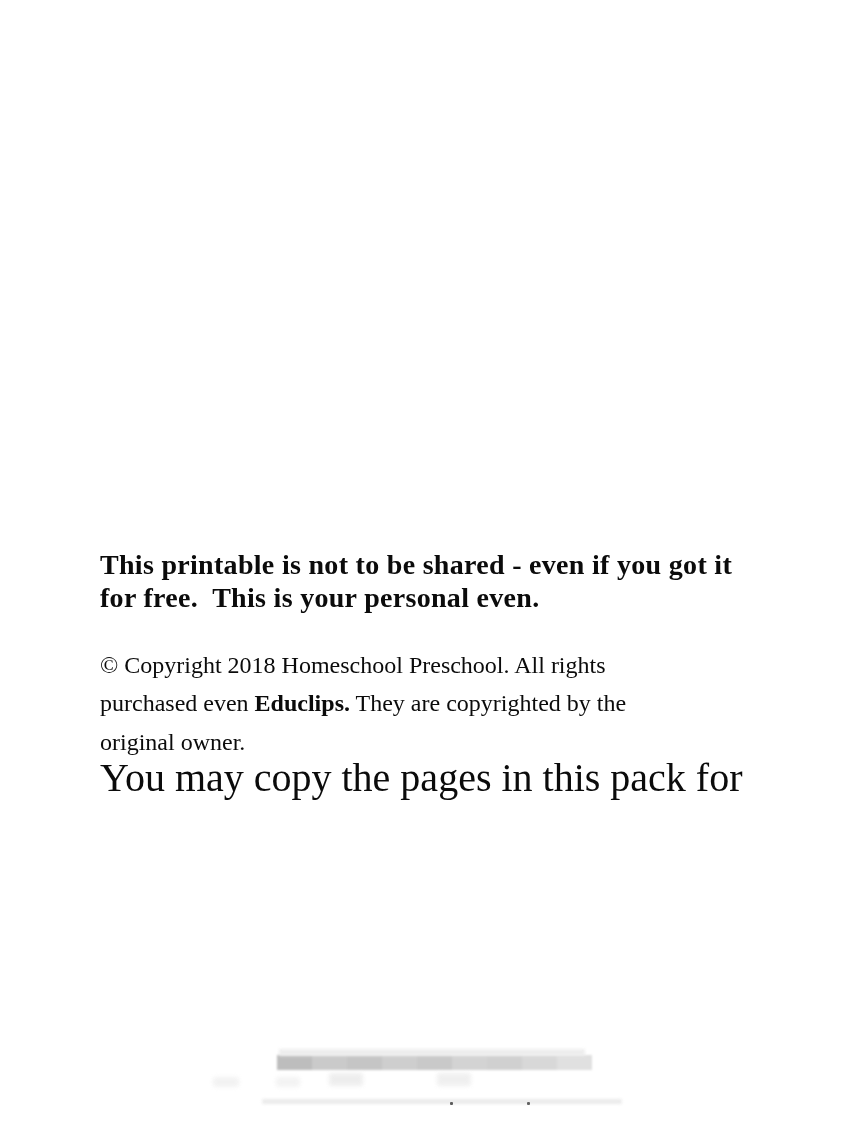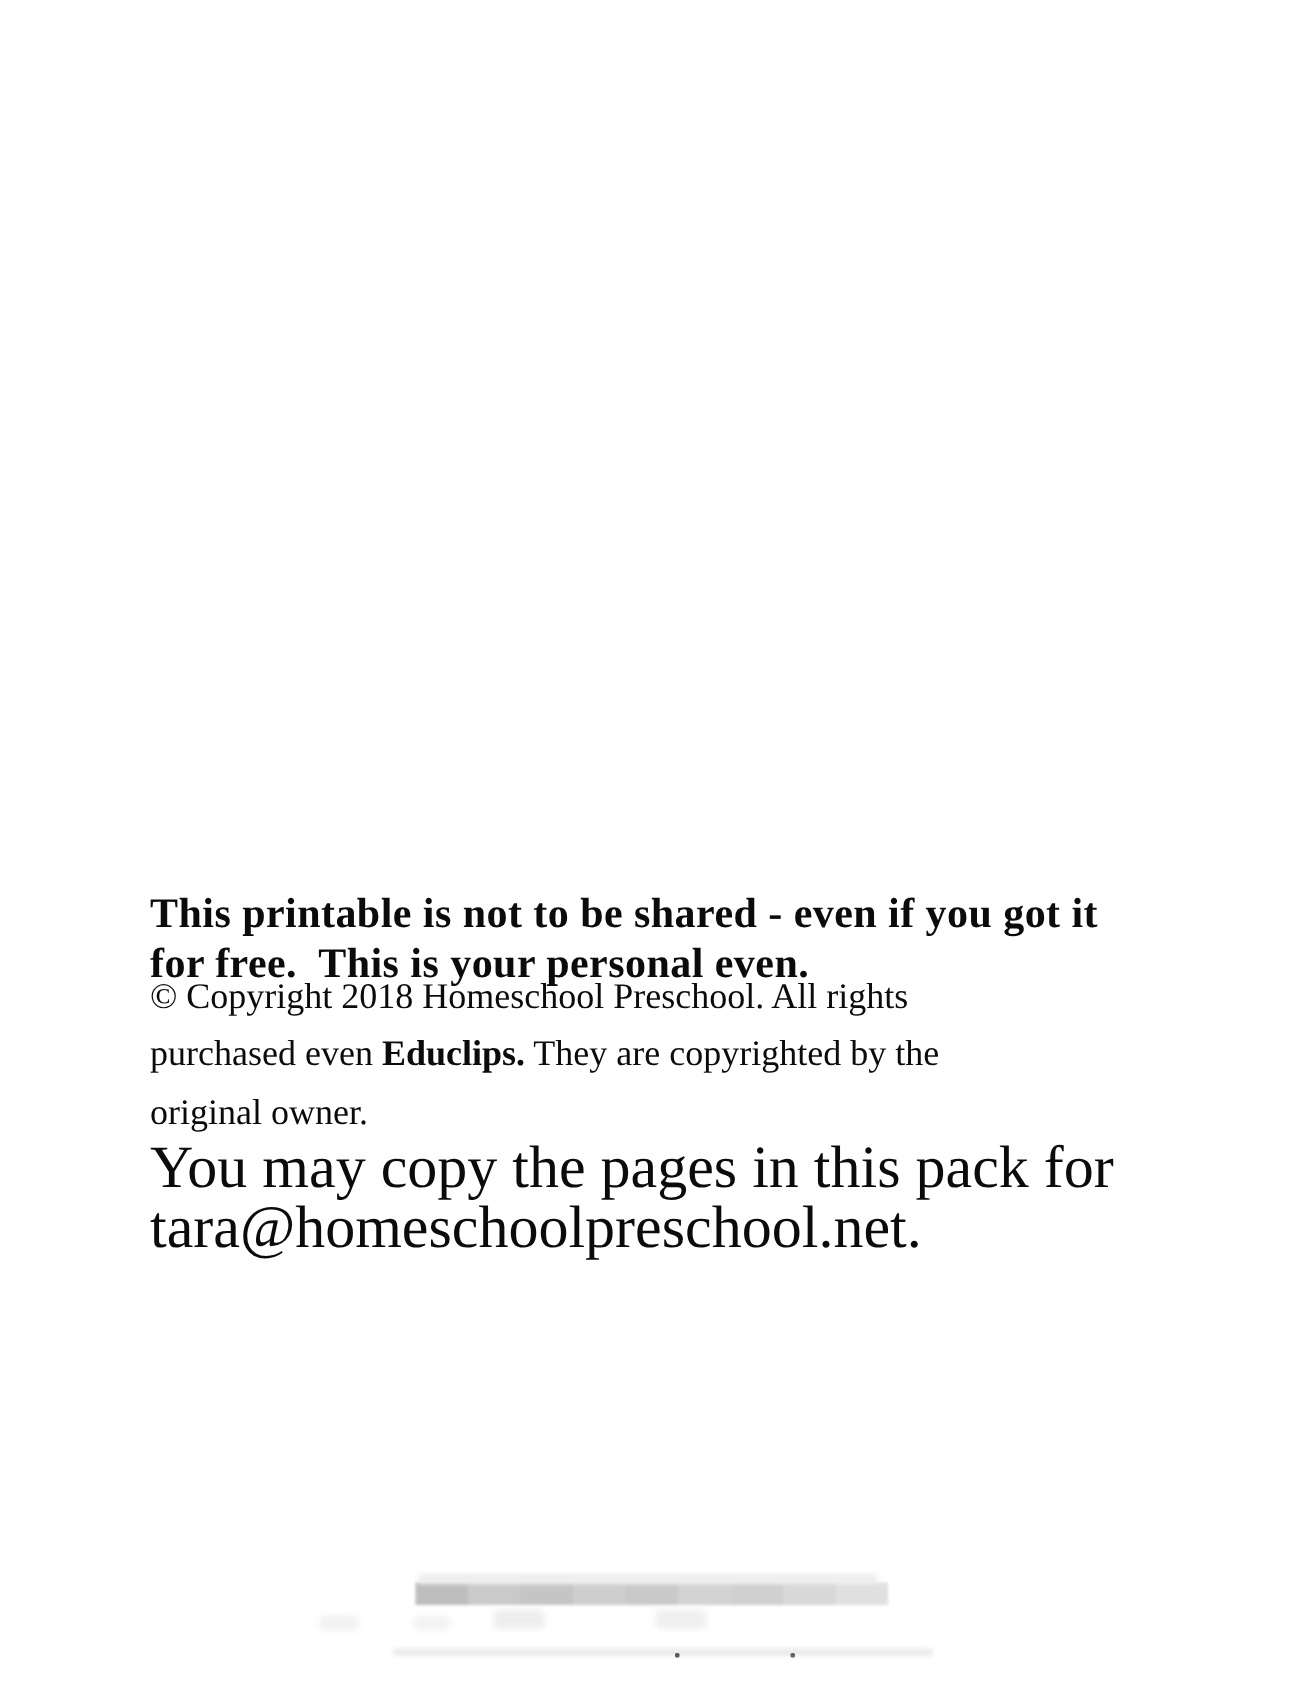--- a/index.html
+++ b/index.html
@@ -26,21 +26,20 @@
   }
   .textblock .line {
     white-space: pre;   
   }
   .notice-heading {
     top: 549px;
     font-size: 28px;
     font-weight: bold;
     line-height: 32.5px;
     letter-spacing: 0.3px;
-    margin-top: 45px;
   }
   .para-copyright {
     top: 646px;
     font-size: 24px;
     line-height: 38.4px;
   }
   .para-usage {
     top: 758px;
     font-size: 40px;
     line-height: 39.6px;
@@ -72,21 +71,20 @@
     </section>
 
   <section class="textblock para-copyright">
       <div class="line"><span class="">© Copyright 2018 Homeschool Preschool. All rights</span></div>
       <div class="line"><span class="">purchased even </span><span class="seg-bold">Educlips.</span><span class=""> They are copyrighted by the</span></div>
       <div class="line"><span class="">original owner.</span></div>
     </section>
 
   <section class="textblock para-usage">
       <div class="line"><span class="">You may copy the pages in this pack for</span></div>
-      <div class="line"><span class="">tara@homeschoolpreschool.net.</span></div>
     </section>
 
   <div class="watermark">
       <div class="wm-piece wm-bar" style="left: 277px; top: 1055px; width: 315px; height: 15px; background: linear-gradient(90deg, rgb(189, 189, 189) 0%, rgb(189, 189, 189) 11.1%, rgb(202, 202, 202) 11.1%, rgb(202, 202, 202) 22.2%, rgb(197, 197, 197) 22.2%, rgb(197, 197, 197) 33.3%, rgb(206, 206, 206) 33.3%, rgb(206, 206, 206) 44.4%, rgb(201, 201, 201) 44.4%, rgb(201, 201, 201) 55.6%, rgb(211, 211, 211) 55.6%, rgb(211, 211, 211) 66.7%, rgb(208, 208, 208) 66.7%, rgb(208, 208, 208) 77.8%, rgb(216, 216, 216) 77.8%, rgb(216, 216, 216) 88.9%, rgb(224, 224, 224) 88.9%, rgb(224, 224, 224) 100%);"></div>
       <div class="wm-piece wm-halo" style="left: 279px; top: 1049px; width: 306px; height: 7px; background: rgb(236, 236, 236);"></div>
       <div class="wm-piece wm-smudge" style="left: 213px; top: 1077px; width: 26px; height: 10px; background: rgb(240, 240, 240);"></div>
       <div class="wm-piece wm-smudge" style="left: 276px; top: 1077px; width: 24px; height: 10px; background: rgb(241, 241, 241);"></div>
       <div class="wm-piece wm-smudge" style="left: 329px; top: 1073px; width: 34px; height: 13px; background: rgb(235, 235, 235);"></div>
       <div class="wm-piece wm-smudge" style="left: 437px; top: 1073px; width: 34px; height: 13px; background: rgb(237, 237, 237);"></div>
       <div class="wm-piece wm-line" style="left: 262px; top: 1099px; width: 360px; height: 5px; background: rgb(231, 231, 231);"></div>

